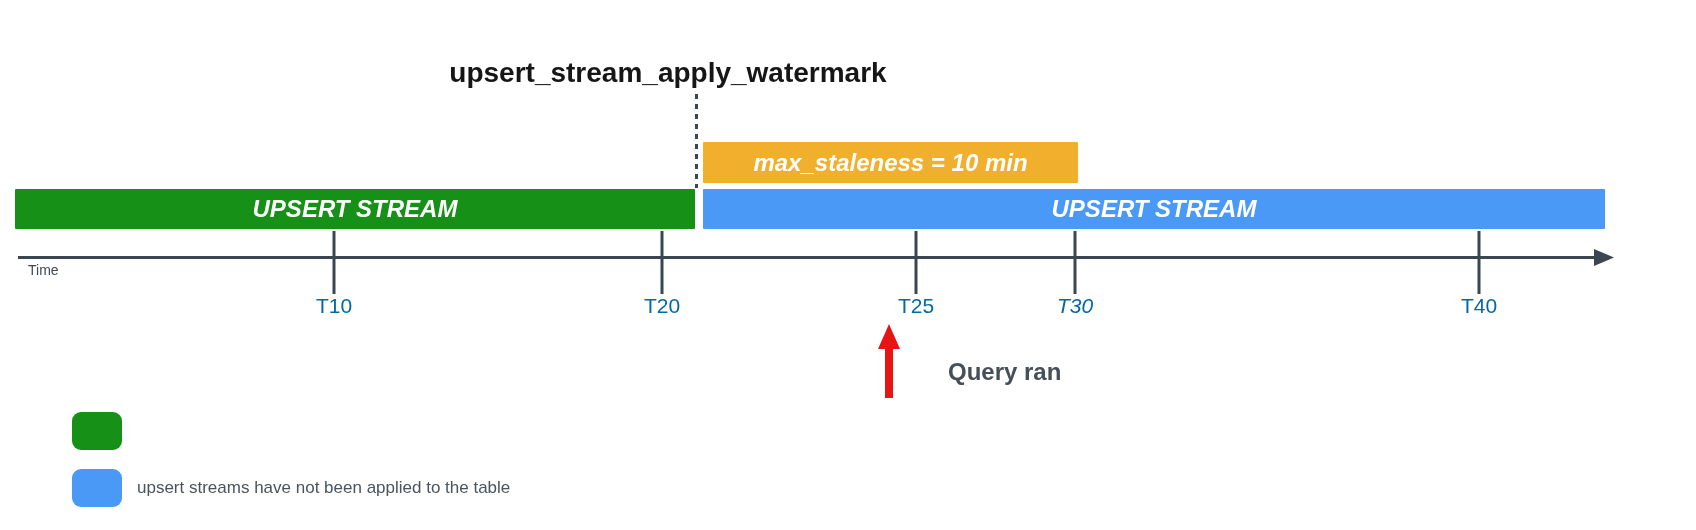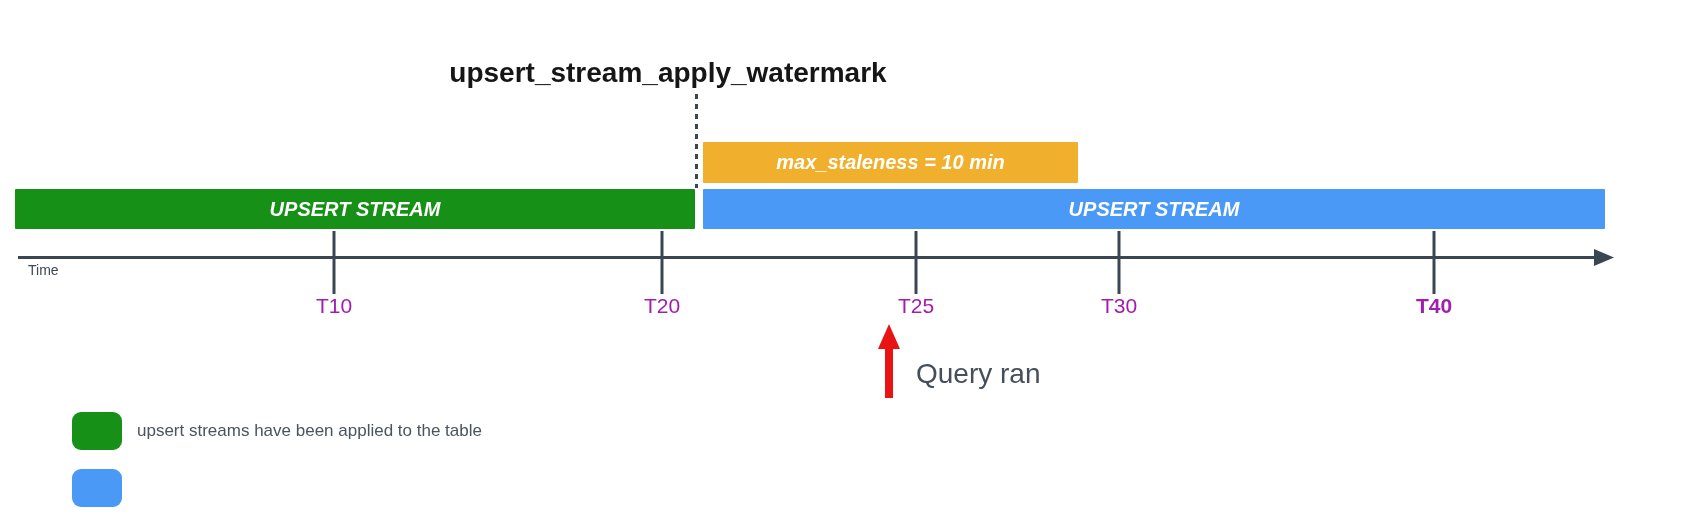--- a/index.html
+++ b/index.html
@@ -16,46 +16,46 @@
   }
   
   .dash-line{
     left:695px;top:70px;width:3px;height:94px;
     background:repeating-linear-gradient(to bottom,#3A4752 0 5px,transparent 5px 10px);
   }
   
   .bar{
     display:flex;align-items:center;justify-content:center;
     border-radius:1px;color:#ffffff;font-weight:bold;font-style:italic;
-    font-size:20px;white-space:nowrap;
+    font-size:24px;white-space:nowrap;
   }
   .bar-staleness{left:703px;top:118px;width:375px;height:41px;}
   .bar-applied{left:15px;top:165px;width:680px;height:40px;}
   .bar-unapplied{left:703px;top:165px;width:902px;height:40px;}
   
   .axis-line{left:18px;top:232px;width:1578px;height:3px;background:#3A4752;}
   .axis-head{
     left:1594px;top:225px;width:20px;height:17px;background:#3A4752;
     clip-path:polygon(0 0,100% 50%,0 100%);
   }
   .time-label{left:28px;top:238px;font-size:14px;color:#3E4852;}
   .tick{top:207px;width:3px;height:63px;background:#3A4752;transform:translateX(-50%);}
   .tick-label{
     top:270px;transform:translateX(-50%);
-    font-size:21px;color:#a21caf;white-space:nowrap;
+    font-size:21px;color:#0369a1;white-space:nowrap;
   }
   .tick-x-0{left:334px;}  .tick-x-1{left:662px;}  .tick-x-2{left:916px;}
-  .tick-x-3{left:1119px;} .tick-x-4{left:1434px;font-weight:bold;}
+  .tick-x-3{left:1075px;font-style:italic;} .tick-x-4{left:1479px;}
   
   .query-arrow-head{
     left:878px;top:300px;width:22px;height:25px;
     clip-path:polygon(50% 0,100% 100%,0 100%);
   }
   .query-arrow-shaft{left:885px;top:323px;width:8px;height:51px;}
-  .query-label{left:916px;top:334px;font-size:28px;color:#454F59;white-space:nowrap;}
+  .query-label{left:948px;top:334px;font-size:24px;color:#454F59;white-space:nowrap;font-weight:bold;}
   
   .swatch{left:72px;width:50px;height:38px;border-radius:9px;}
   .swatch-0{top:388px;}
   .swatch-1{top:445px;}
   .legend-label{left:137px;font-size:17px;color:#4A545E;white-space:nowrap;}
   .legend-label-0{top:397px;}
   .legend-label-1{top:454px;}
 </style>
 </head>
 <body>
@@ -92,17 +92,17 @@
   <div class="abs tick-label tick-x-1">T20</div>
   <div class="abs tick-label tick-x-2">T25</div>
   <div class="abs tick-label tick-x-3">T30</div>
   <div class="abs tick-label tick-x-4">T40</div>
 
   <div class="abs query-arrow-head" style="background: rgb(232, 20, 20);"></div>
   <div class="abs query-arrow-shaft" style="background: rgb(232, 20, 20);"></div>
   <div class="abs query-label">Query ran</div>
 
   <div class="abs swatch swatch-0" style="background: rgb(22, 144, 22);"></div>
-  <div class="abs legend-label legend-label-0">upsert streams have been applied to the table</div>
 
   <div class="abs swatch swatch-1" style="background: rgb(74, 153, 247);"></div>
+  <div class="abs legend-label legend-label-1">upsert streams have not been applied to the table</div>
 
 </div>
 
 </body></html>

